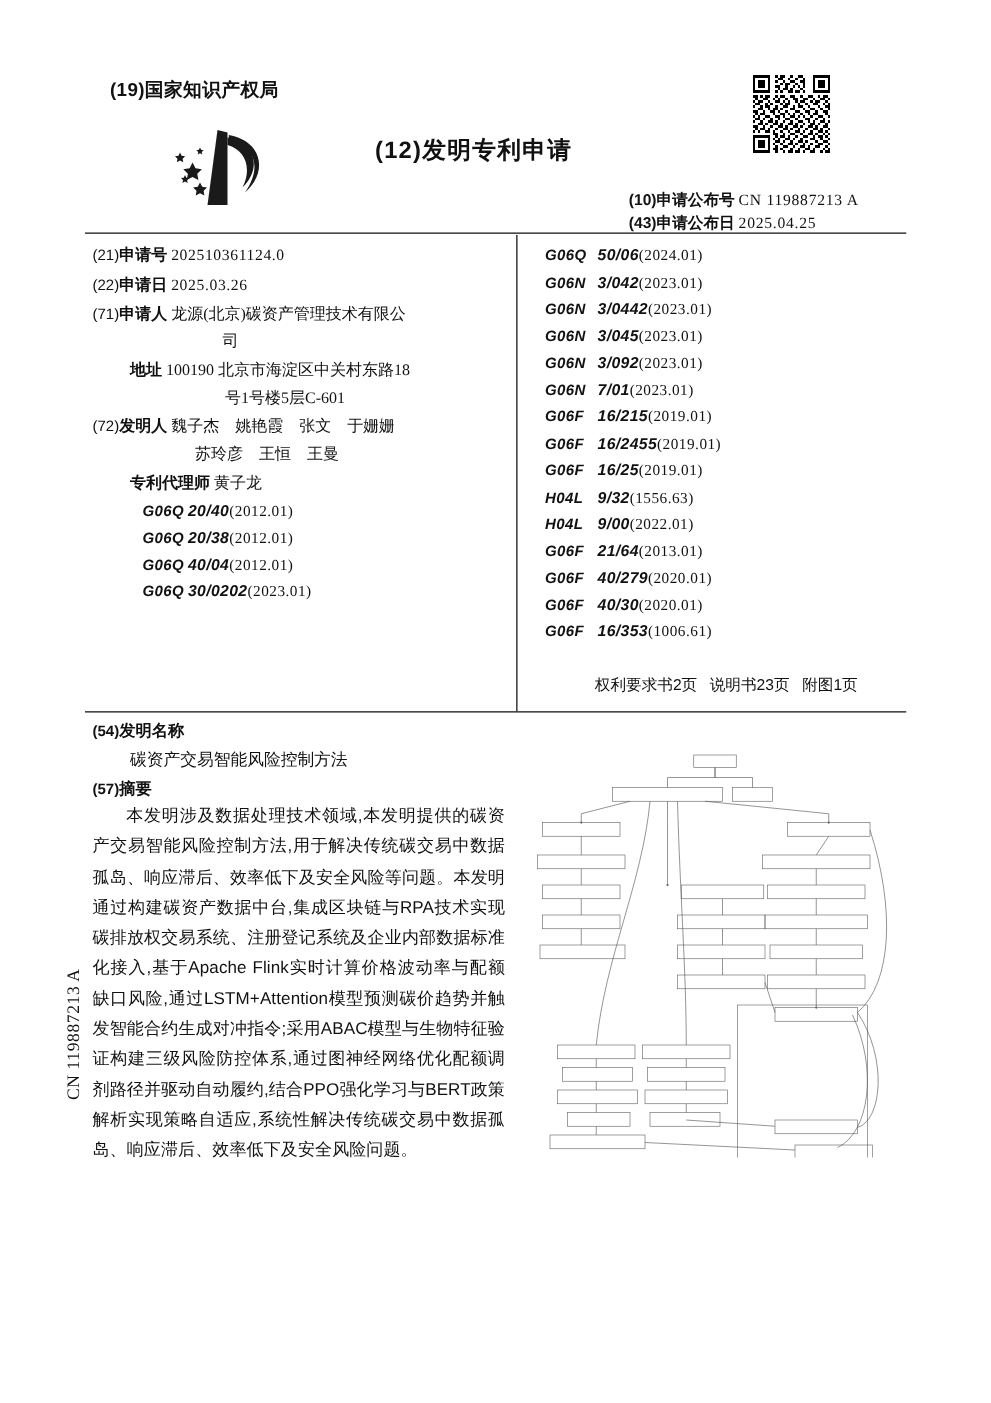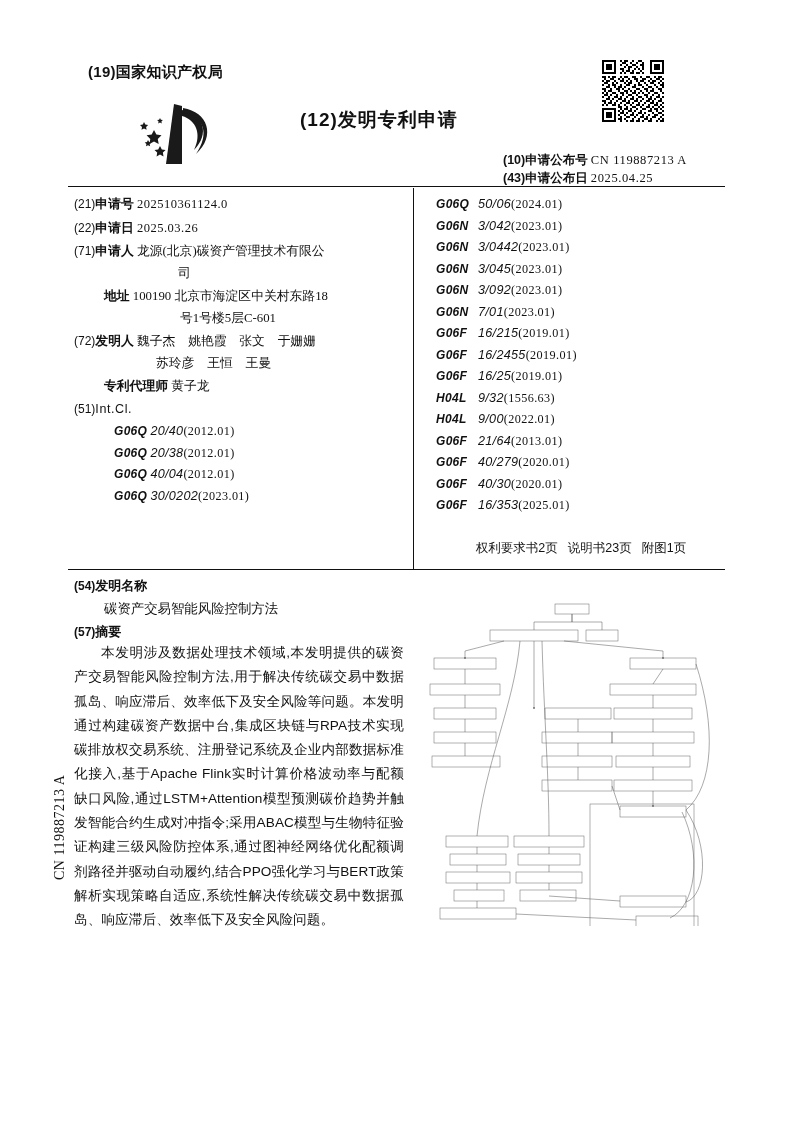--- a/index.html
+++ b/index.html
@@ -163,21 +163,21 @@
   .ipc-sym {
     font-family: "Liberation Sans", sans-serif;
     font-style: italic;
     font-weight: bold;
     font-size: 12px;
     letter-spacing: 0.3px;
   }
   .ipc-grp {
     font-family: "Liberation Sans", sans-serif;
     font-style: italic;
-    font-weight: normal;
+    font-weight: bold;
     font-size: 12.6px;
     letter-spacing: 0.3px;
   }
   .ipc-ver {
     font-family: "Liberation Serif", serif;
     font-size: 12.2px;
     letter-spacing: 0.4px;
   }
 
   
@@ -588,23 +588,20 @@
       <span class="val">魏子杰　姚艳霞　张文　于姗姗</span>
       <span class="val cont ind-72">苏玲彦　王恒　王曼</span>
     </div>
 
 
     <div class="bib-row agent-row">
       <span class="fld">专利代理师</span>
       <span class="val">黄子龙</span>
     </div>
 
-    <div class="bib-row">
-      <span class="code">(51)</span><span class="intcl-head">Int.Cl.</span>
-    </div>
 
     <div>
       <div class="ipc-line ipc-left">
         <span class="ipc-sym">G06Q</span>
         <span class="ipc-grp">20/40</span><span class="ipc-ver">(2012.01)</span>
       </div>
       <div class="ipc-line ipc-left">
         <span class="ipc-sym">G06Q</span>
         <span class="ipc-grp">20/38</span><span class="ipc-ver">(2012.01)</span>
       </div>
@@ -656,21 +653,21 @@
     <div class="ipc-line">
       <span class="ipc-sym">G06F</span><span class="ipc-grp">21/64</span><span class="ipc-ver">(2013.01)</span>
     </div>
     <div class="ipc-line">
       <span class="ipc-sym">G06F</span><span class="ipc-grp">40/279</span><span class="ipc-ver">(2020.01)</span>
     </div>
     <div class="ipc-line">
       <span class="ipc-sym">G06F</span><span class="ipc-grp">40/30</span><span class="ipc-ver">(2020.01)</span>
     </div>
     <div class="ipc-line">
-      <span class="ipc-sym">G06F</span><span class="ipc-grp">16/353</span><span class="ipc-ver">(2025.01)</span>
+      <span class="ipc-sym">G06F</span><span class="ipc-grp">16/353</span><span class="ipc-ver">(1006.61)</span>
     </div>
   </div>
 
   <div class="page-counts">
     <span>权利要求书2页</span><span>说明书23页</span><span>附图1页</span>
   </div>
 
   <div class="title-block">
     <span class="title-code">(54)</span><span class="sec-head">发明名称</span>
     <span class="title-text">碳资产交易智能风险控制方法</span>

